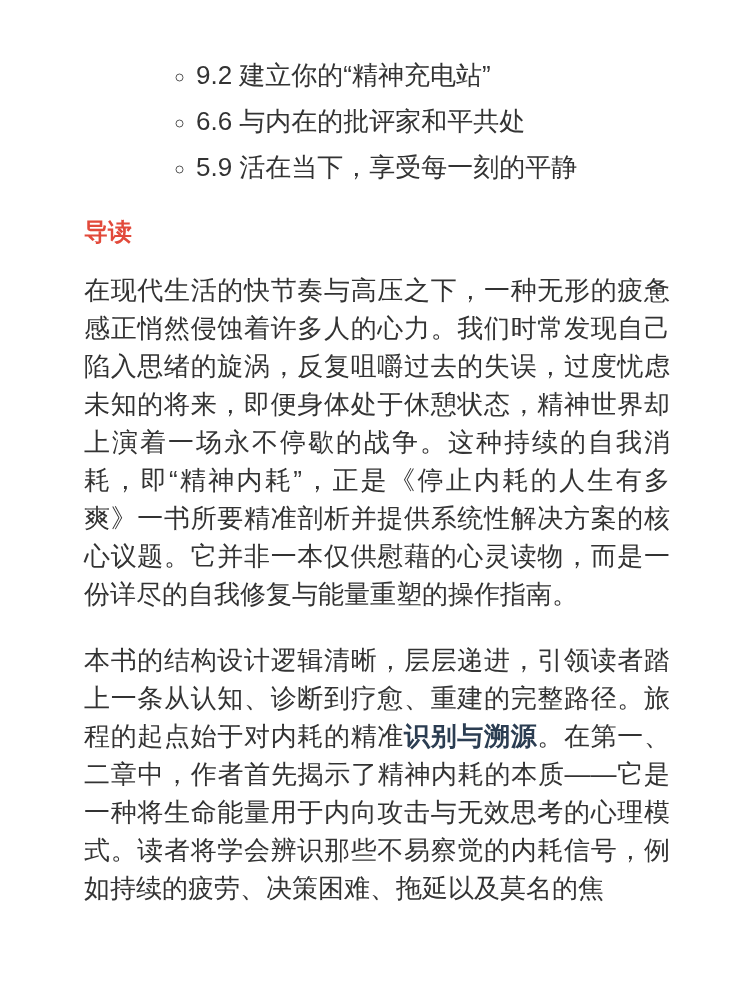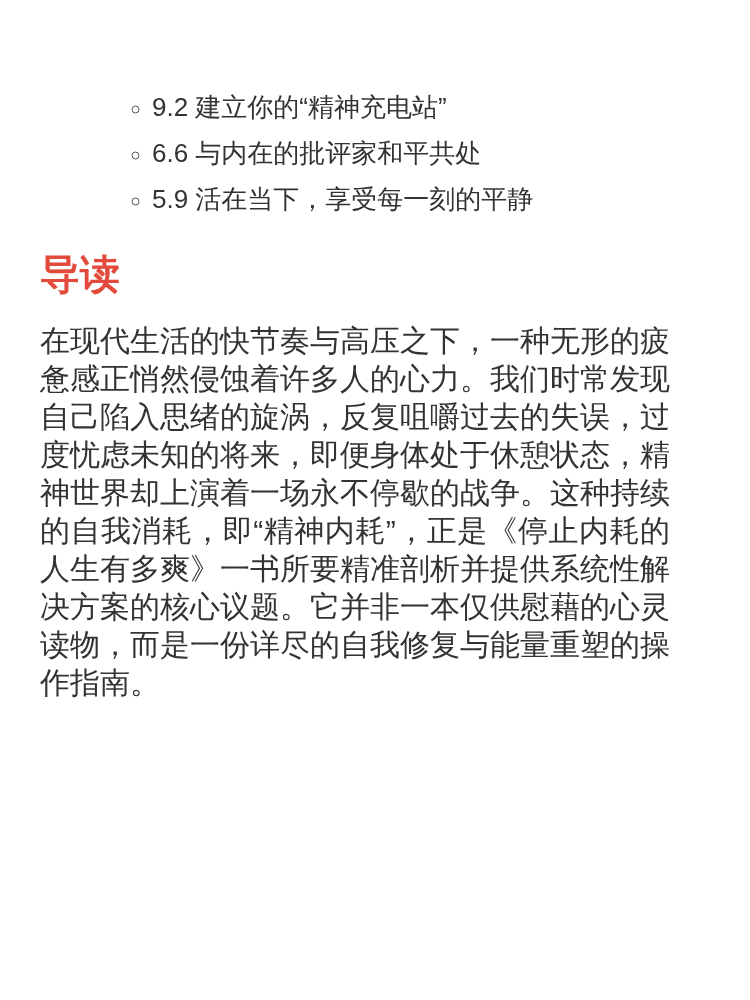--- a/index.html
+++ b/index.html
@@ -8,50 +8,49 @@
     background: #ffffff;
   }
   body {
     width: 750px;
     height: 1000px;
     overflow: hidden;
     font-family: "Liberation Sans", "DejaVu Sans", sans-serif;
     color: #333333;
   }
   .page {
-    padding: 48px 80px 0 40px;
+    padding: 48px 80px 0 84px;
     box-sizing: border-box;
-    margin-top: 32px;
   }
   ul.toc {
     margin: 0;
     padding: 0 0 0 112px;
     list-style-type: circle;
     list-style-position: outside;
   }
   ul.toc li {
     font-size: 26px;
     line-height: 38px;
     margin: 8px 0;
     color: #333333;
   }
   ul.toc li::marker {
     color: #555555;
     font-size: 22px;
   }
   h2.section-heading {
     margin: 32px 0 24px 0;
-    font-size: 40px;
+    font-size: 24px;
     line-height: 1.2;
     font-weight: 700;
     color: #e24a3b;
   }
   p.body-paragraph {
     margin: 0 0 28px 0;
-    font-size: 30px;
+    font-size: 26px;
     line-height: 38px;
     text-align: justify;
     color: #333333;
   }
   p.body-paragraph strong {
     font-weight: 700;
     color: #2b3d52;
   }
 </style>
 </head>
@@ -62,14 +61,15 @@
   <ul class="toc">
     <li>9.2 建立你的“精神充电站”</li>
     <li>6.6 与内在的批评家和平共处</li>
     <li>5.9 活在当下，享受每一刻的平静</li>
   </ul>
 
   <h2 class="section-heading">导读</h2>
 
   <p class="body-paragraph">在现代生活的快节奏与高压之下，一种无形的疲惫感正悄然侵蚀着许多人的心力。我们时常发现自己陷入思绪的旋涡，反复咀嚼过去的失误，过度忧虑未知的将来，即便身体处于休憩状态，精神世界却上演着一场永不停歇的战争。这种持续的自我消耗，即“精神内耗”，正是《停止内耗的人生有多爽》一书所要精准剖析并提供系统性解决方案的核心议题。它并非一本仅供慰藉的心灵读物，而是一份详尽的自我修复与能量重塑的操作指南。</p>
 
+  <p class="body-paragraph"><span>本书的结构设计逻辑清晰，层层递进，引领读者踏上一条从认知、诊断到疗愈、重建的完整路径。旅程的起点始于对内耗的精准</span><strong>识别与溯源</strong><span>。在第一、二章中，作者首先揭示了精神内耗的本质——它是一种将生命能量用于内向攻击与无效思考的心理模式。读者将学会辨识那些不易察觉的内耗信号，例如持续的疲劳、决策困难、拖延以及莫名的焦</span></p>
 
 </div>
 
 </body></html>

